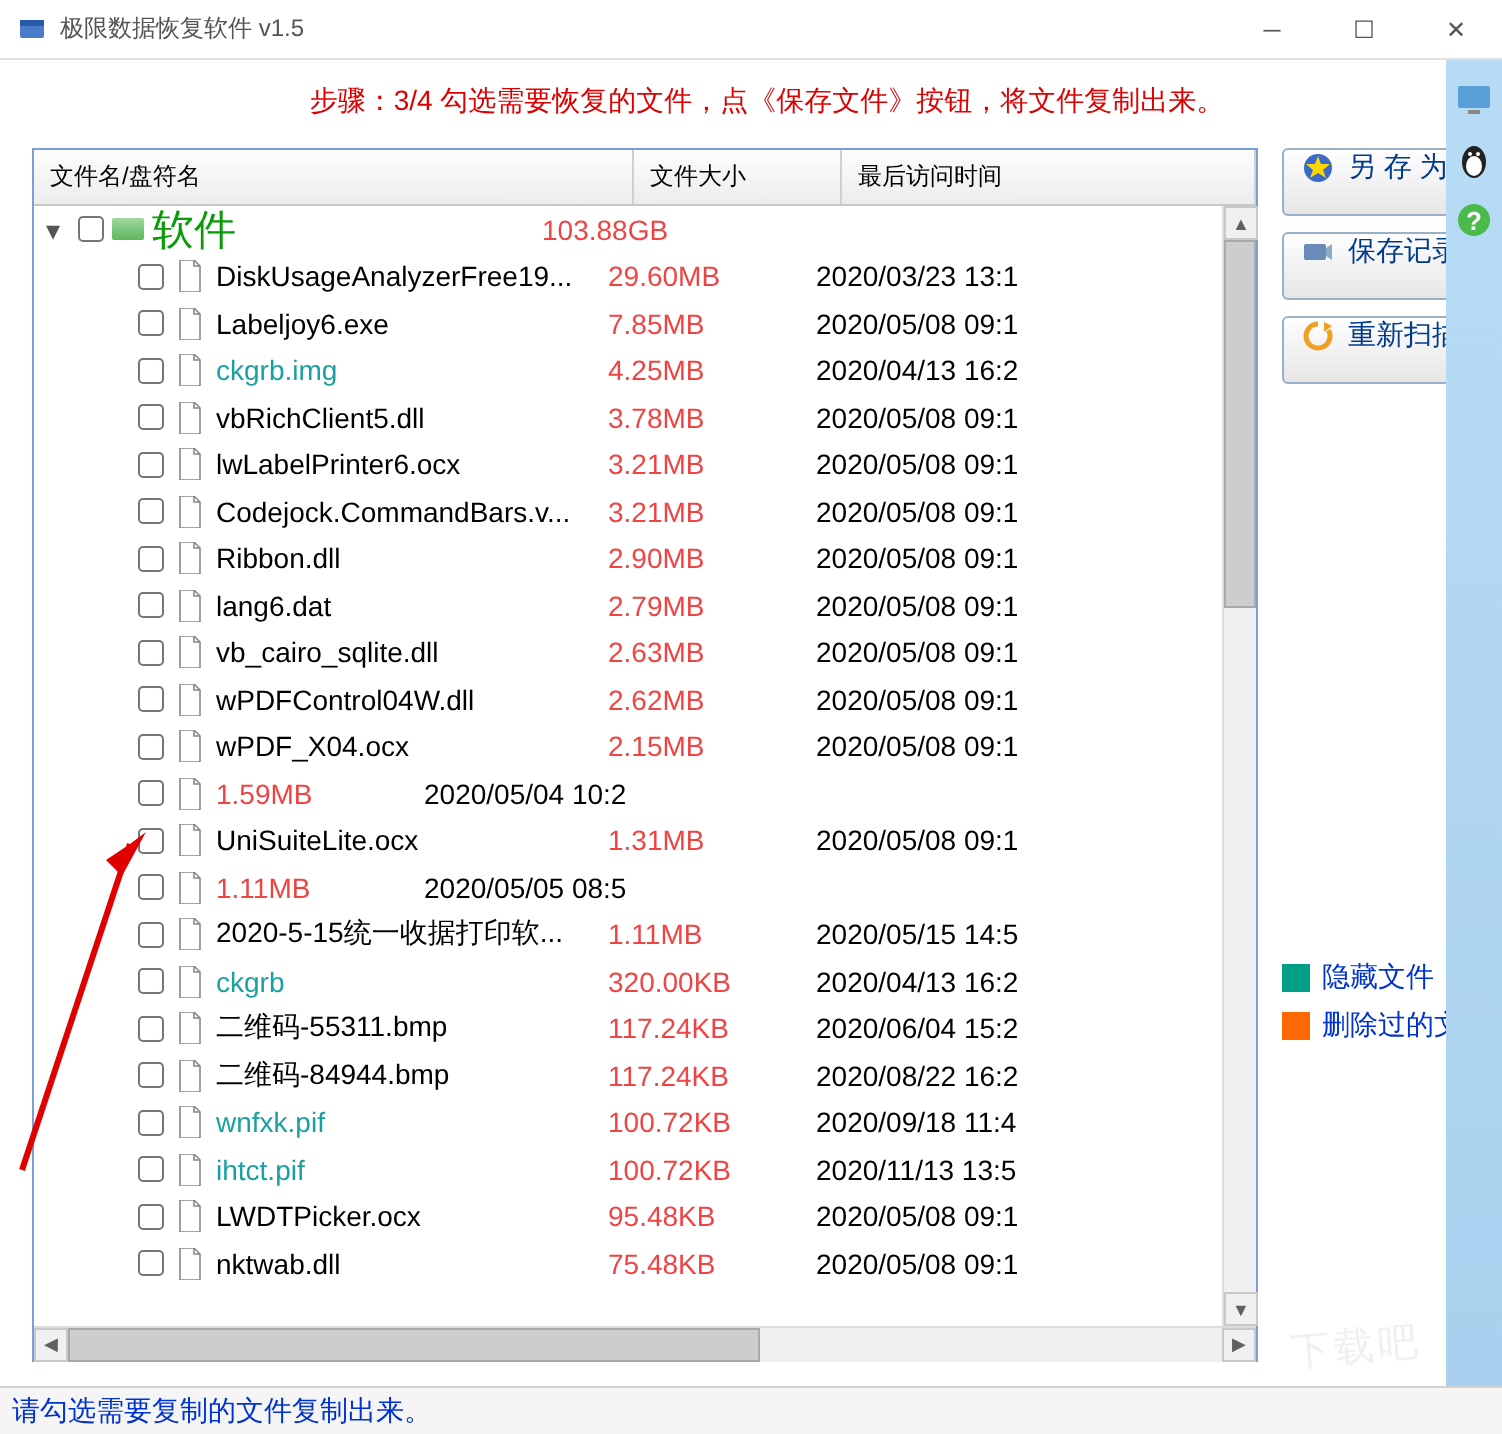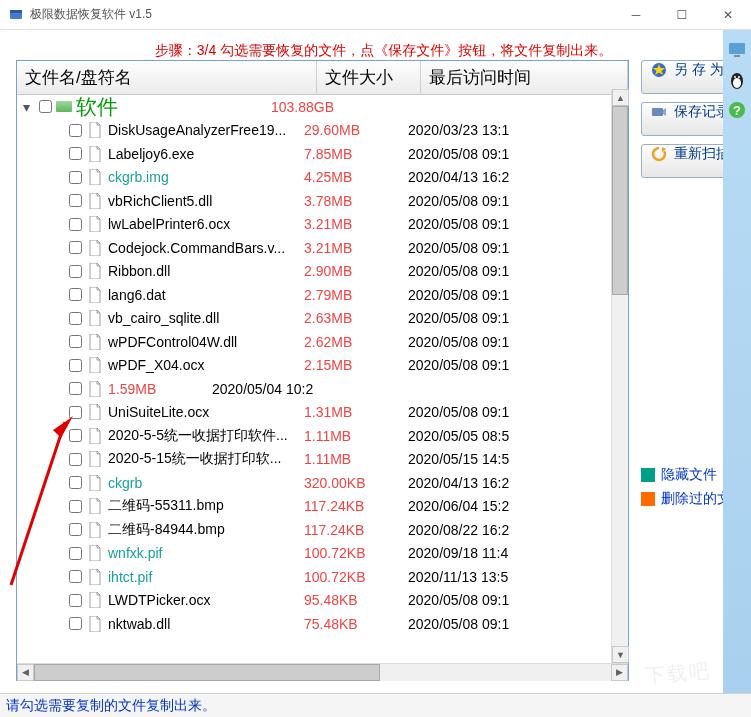--- a/index.html
+++ b/index.html
@@ -3,24 +3,24 @@
 <meta charset="utf-8">
 <style>
 * { box-sizing: border-box; margin: 0; padding: 0; }
 body { font-family: "Microsoft YaHei", "SimSun", Arial, sans-serif; font-size: 12px; background: #f0f0f0; width: 751px; height: 717px; overflow: hidden; position: relative; }
 .titlebar { height: 30px; background: #fff; display: flex; align-items: center; padding-left: 8px; border-bottom: 1px solid #e0e0e0; }
 .titlebar-icon { width: 16px; height: 16px; margin-right: 6px; }
 .titlebar-text { flex: 1; color: #555; font-size: 12px; }
 .win-btn { width: 46px; height: 30px; display: flex; align-items: center; justify-content: center; color: #555; cursor: pointer; }
 .main-area { display: flex; height: calc(100% - 30px - 24px); background: #fff; }
 .content { flex: 1; padding: 12px 0 12px 16px; display: flex; flex-direction: column; }
-.step-text { color: #d00; font-size: 14px; text-align: center; }
+.step-text { color: #d00; font-size: 14px; text-align: center; margin-bottom: 14px; }
 .panel-row { display: flex; gap: 12px; flex: 1; min-height: 0; }
 .file-panel { flex: 1; border: 1px solid #7a9fd4; display: flex; flex-direction: column; min-width: 0; position: relative; }
-.table-header { display: flex; background: linear-gradient(#fdfdfd,#ececec); border-bottom: 1px solid #c8c8c8; font-size: 17px; color: #000; }
+.table-header { display: flex; background: linear-gradient(#fdfdfd,#ececec); border-bottom: 1px solid #c8c8c8; font-size: 12px; color: #000; }
 .table-header > div { padding: 5px 8px; border-right: 1px solid #d0d0d0; }
 .col-name { width: 300px; }
 .col-size { width: 104px; }
 .col-date { flex: 1; }
 .file-list { flex: 1; overflow: hidden; position: relative; }
 .file-row { display: flex; align-items: center; height: 23.5px; font-size: 14px; }
 .file-row.root { font-weight: normal; }
 .root-expand { width: 14px; margin-left: 6px; color: #555; }
 .root-check { margin-left: 2px; margin-right: 4px; width:13px; height:13px; }
 .drive-icon { width: 16px; height: 11px; background: linear-gradient(#9fd89f,#5cb85c); border-radius: 1px; margin-right: 4px; display:inline-block; }
@@ -211,21 +211,20 @@
               <span class="fname">UniSuiteLite.ocx</span>
               <span class="fsize">1.31MB</span>
               <span class="fdate">2020/05/08 09:1</span>
             </div>
             <div class="file-row">
               <input type="checkbox" class="row-check" style="">
               <span class="file-icon"><svg viewBox="0 0 14 16" width="14" height="16">
                   <path d="M2 0h7l3 3v13H2z" fill="#fff" stroke="#888" stroke-width="0.8"></path>
                   <path d="M9 0v3h3" fill="none" stroke="#888" stroke-width="0.8"></path>
                 </svg></span>
-              <span class="fname">2020-5-5统一收据打印软件...</span>
               <span class="fsize">1.11MB</span>
               <span class="fdate">2020/05/05 08:5</span>
             </div>
             <div class="file-row">
               <input type="checkbox" class="row-check" style="">
               <span class="file-icon"><svg viewBox="0 0 14 16" width="14" height="16">
                   <path d="M2 0h7l3 3v13H2z" fill="#fff" stroke="#888" stroke-width="0.8"></path>
                   <path d="M9 0v3h3" fill="none" stroke="#888" stroke-width="0.8"></path>
                 </svg></span>
               <span class="fname">2020-5-15统一收据打印软...</span>

